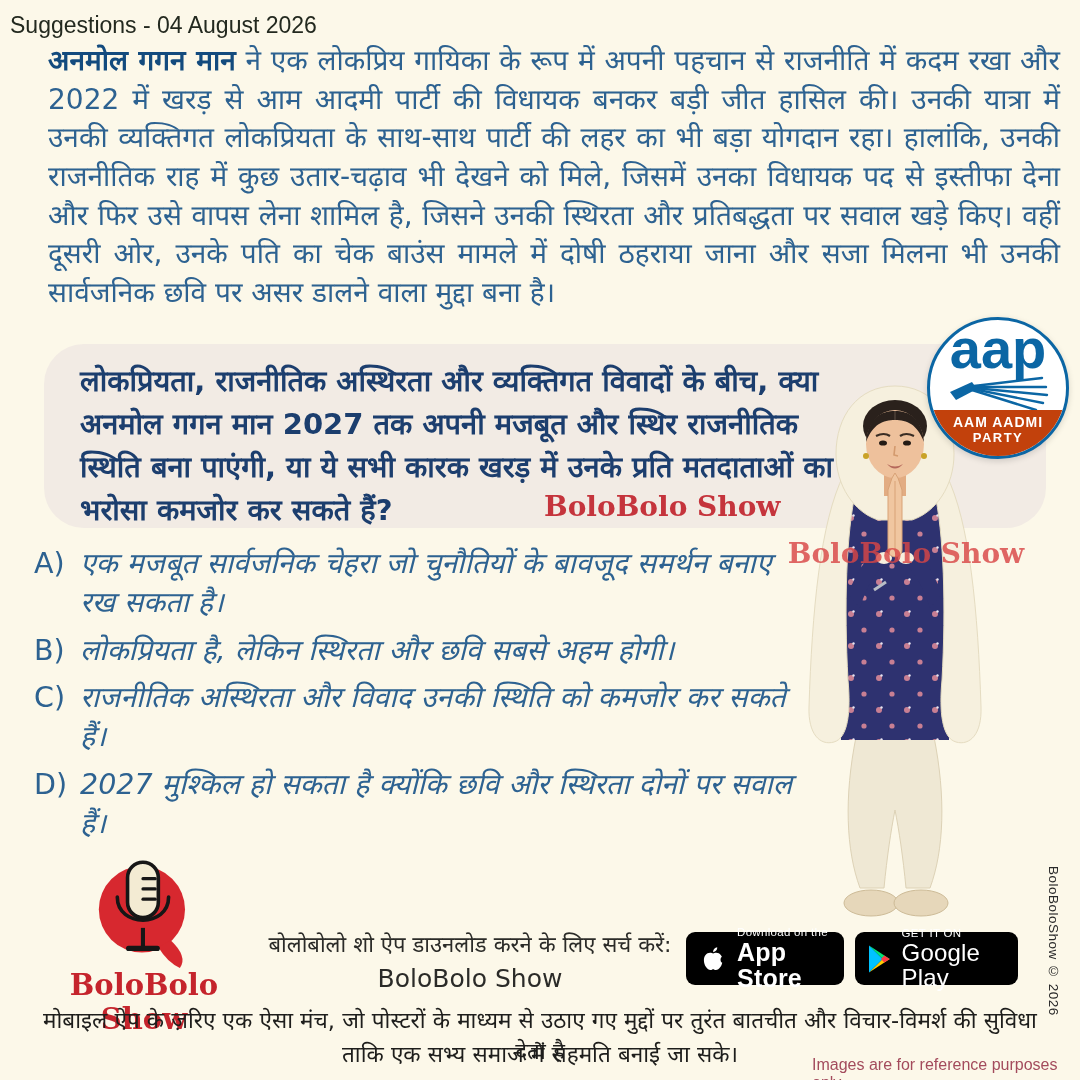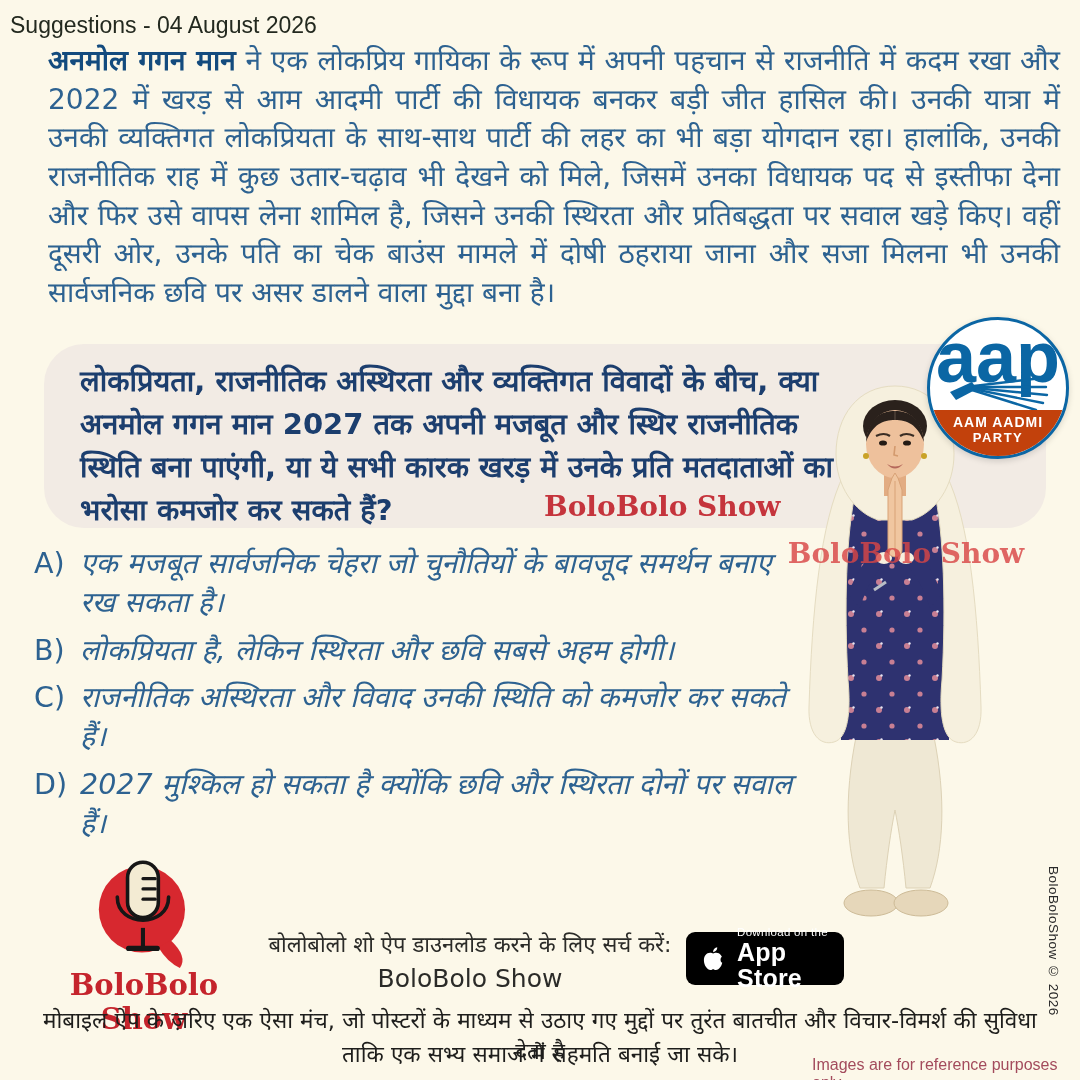--- a/index.html
+++ b/index.html
@@ -15,21 +15,21 @@
   .qtext{position:absolute;left:36px;top:16px;width:776px;font-size:29px;font-weight:700;
          line-height:1.48;color:#1c3e6e;}
   .qbrand{position:absolute;left:500px;top:146px;font-family:"DejaVu Serif",serif;font-weight:700;
           font-size:28px;color:#c5343c;}
   .woman{position:absolute;left:788px;top:382px;width:234px;height:550px;}
   .photo-watermark{position:absolute;left:786px;top:537px;width:240px;text-align:center;
           font-family:"DejaVu Serif",serif;font-weight:700;font-size:28px;color:rgba(216,70,70,.82);}
   .aap{position:absolute;left:927px;top:317px;width:142px;height:142px;border-radius:50%;
        background:#ffffff;border:3px solid #0b66a4;box-sizing:border-box;overflow:hidden;
        box-shadow:0 2px 6px rgba(0,0,0,.15);}
-  .aap-word{position:absolute;left:0;top:-4px;width:100%;text-align:center;font-size:72px;
+  .aap-word{position:absolute;left:0;top:-4px;width:100%;text-align:center;font-size:56px;
        font-weight:700;color:#0b66a4;letter-spacing:0;font-family:"Liberation Sans",sans-serif;}
   .aap-broom{position:absolute;left:16px;top:56px;width:104px;height:38px;}
   .aap-band{position:absolute;left:0;bottom:0;width:100%;height:46px;background:#c2410c;
        color:#fff;text-align:center;font-family:"Liberation Sans",sans-serif;font-weight:700;}
   .aap-band .l1{font-size:14px;letter-spacing:1px;margin-top:4px;}
   .aap-band .l2{font-size:13px;letter-spacing:1.5px;}
   .options{position:absolute;left:34px;top:545px;width:774px;font-size:28.5px;line-height:1.36;
        color:#2d6291;}
   .opt{display:flex;margin-bottom:9px;}
   .opt-label{min-width:46px;}
@@ -187,20 +187,32 @@
       <path d="M20,9.5 C20,5 23,2.5 26.5,2 C26.8,5.8 24,8.9 20,9.5 Z" fill="#fff"></path>
       <path d="M15.5,10.5 C9.8,10.5 6,15.5 6,22 C6,30 11.5,37 16,37 C18.1,37 18.8,35.8 20.2,35.8 C21.6,35.8 22.3,37 24.5,37 C29.2,37 34.5,30 34.5,22 C34.5,15.5 30.6,10.5 24.9,10.5 C22.7,10.5 21.5,11.6 20.2,11.6 C18.9,11.6 17.7,10.5 15.5,10.5 Z" fill="#fff"></path>
       <circle cx="36.5" cy="21" r="5" fill="#000"></circle>
     </svg>
     <div>
       <div class="b-small">Download on the</div>
       <div class="b-big">App Store</div>
     </div>
   </div>
 
+  <div class="badge badge-play">
+    <svg width="28" height="32" viewBox="0 0 27 34" aria-hidden="true">
+      <polygon points="0,0 26,17 17,17" fill="#00e675"></polygon>
+      <polygon points="0,34 26,17 17,17" fill="#ffcc00"></polygon>
+      <polygon points="0,0 0,34 17,17" fill="#00c3ff"></polygon>
+      <polygon points="19,12.5 26,17 19,21.5 15,17" fill="#ff3a44"></polygon>
+    </svg>
+    <div>
+      <div class="b-small">GET IT ON</div>
+      <div class="b-big play">Google Play</div>
+    </div>
+  </div>
 
   <div class="footer-line f1">मोबाइल ऐप के ज़रिए एक ऐसा मंच, जो पोस्टरों के माध्यम से उठाए गए मुद्दों पर तुरंत बातचीत और विचार-विमर्श की सुविधा देता है</div>
   <div class="footer-line f2">ताकि एक सभ्य समाज में सहमति बनाई जा सके।</div>
 
   <div class="vertical-copyright">BoloBoloShow © 2026</div>
   <div class="ref-note">Images are for reference purposes only</div>
 
 </div>
 
 </body></html>

